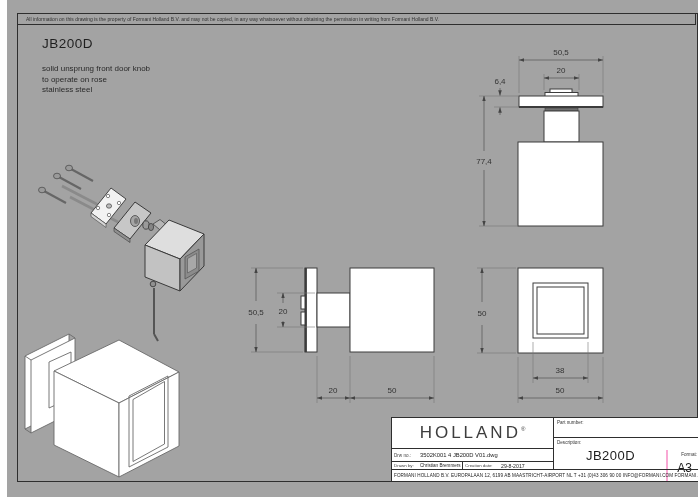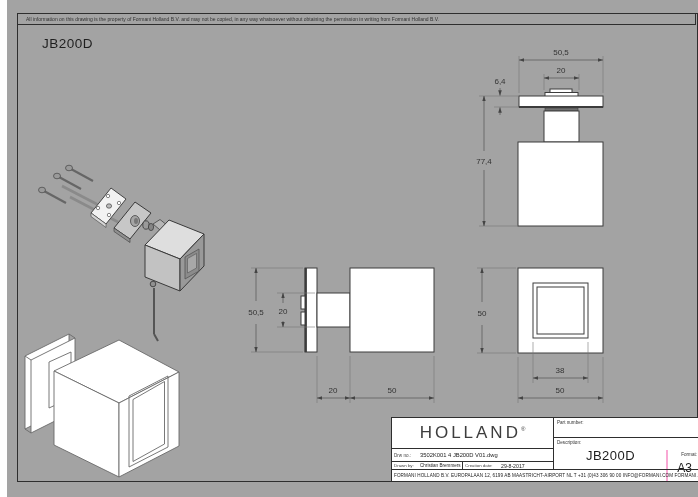--- a/index.html
+++ b/index.html
@@ -42,20 +42,25 @@
 </style>
 </head>
 <body>
 
 <div id="page">
   <div class="top-strip"></div>
   <div class="sheet"></div>
   <div class="disclaimer">All information on this drawing is the property of Formani Holland B.V. and may not be copied, in any way whatsoever without obtaining the permission in writing from Formani Holland B.V.</div>
 
   <div class="heading">JB200D</div>
+  <div class="desc">
+    <div>solid unsprung front door knob</div>
+    <div>to operate on rose</div>
+    <div>stainless steel</div>
+  </div>
 
   <svg width="698" height="497" style="position:absolute;left:0;top:0;">
     <defs>
       <marker id="arr" viewBox="0 0 8 8" refX="7.6" refY="4" markerWidth="8" markerHeight="8" orient="auto-start-reverse">
         <path d="M0,1.4 L8,4 L0,6.6 Z" fill="#444"></path>
       </marker>
       <clipPath id="sheetclip">
           <rect x="11" y="26" width="678" height="454"></rect>
         </clipPath>
     </defs>

